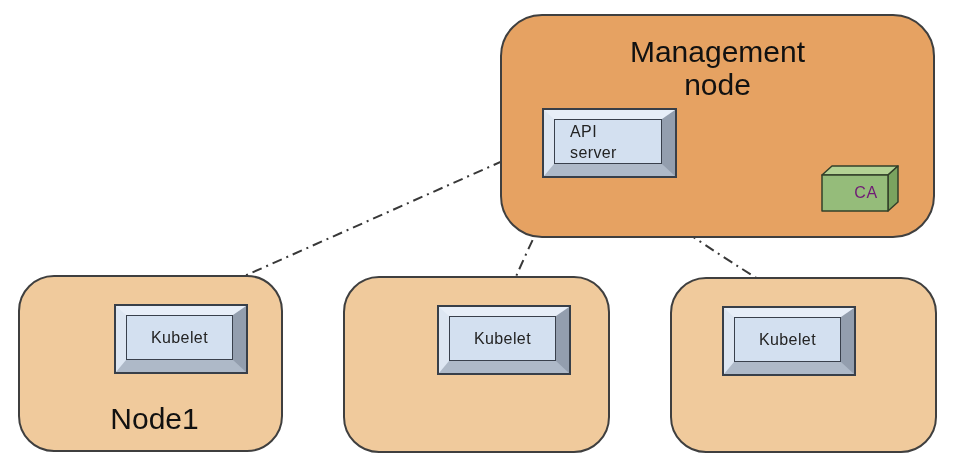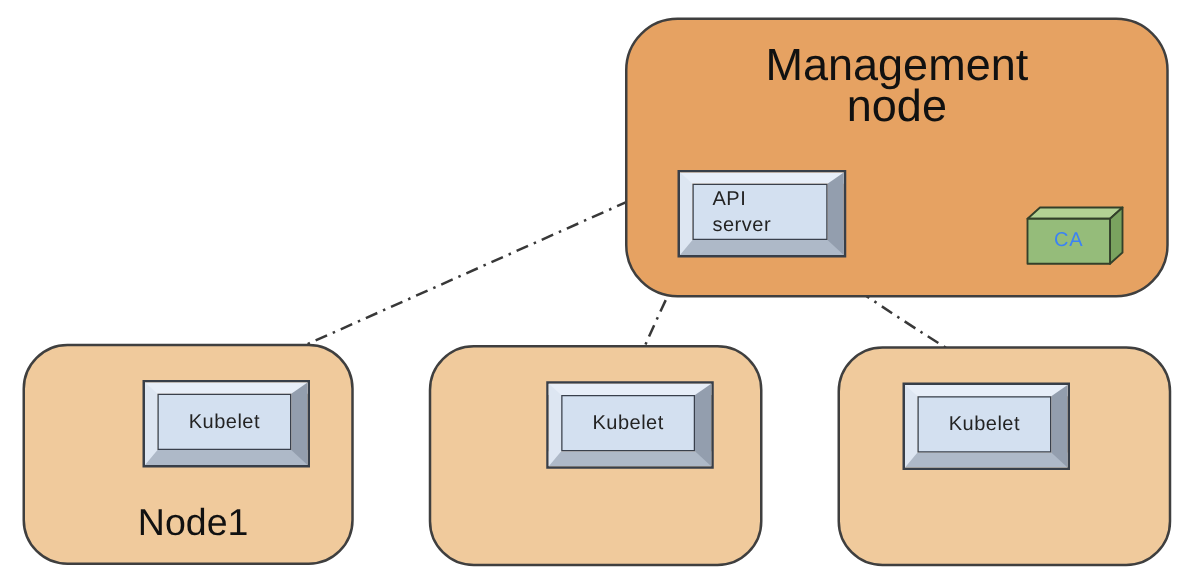--- a/index.html
+++ b/index.html
@@ -21,21 +21,21 @@
   }
   .mgmt {
     left: 500px; top: 14px; width: 435px; height: 224px;
     border-radius: 42px;
     background: var(--management-node-fill, #e6a262);
   }
   .mgmt-title {
     position: absolute;
     top: 19px; left: 0; width: 100%;
     text-align: center;
-    font-size: 36px;
+    font-size: 30px;
     line-height: 33px;
   }
   .mgmt-title span { display: inline-block; max-width: 230px; }
 
   .worker {
     border-radius: 36px;
     background: var(--worker-node-fill, #f0ca9c);
   }
   .node1 { left: 18px;  top: 275px; width: 265px; height: 177px; }
   .node2 { left: 343px; top: 276px; width: 267px; height: 177px; }
@@ -71,39 +71,39 @@
     align-items: center;
     justify-content: center;
     box-sizing: border-box;
   }
   .comp-label {
     font-size: 16px;
     line-height: 21px;
     letter-spacing: 0.4px;
     color: #232323;
   }
-  .api-box { left: 542px; top: 108px; width: 135px; height: 70px; margin-top: 28px; }
+  .api-box { left: 542px; top: 108px; width: 135px; height: 70px; }
   .api-box .face { justify-content: flex-start; padding-left: 15px; }
   .api-box .comp-label { max-width: 62px; }
   .kubelet-box { top: 27px; width: 134px; height: 70px; }
   .node1 .kubelet-box { left: 94px; }
   .node2 .kubelet-box { left: 92px; }
   .node3 .kubelet-box { left: 50px; }
 
   
   .ca-box { position: absolute; left: 820px; top: 161px; width: 80px; height: 52px; }
   .ca-box svg { position: absolute; inset: 0; }
   .ca-top   { fill: var(--ca-top, #b3d294);  stroke: #33402a; stroke-width: 1.5; stroke-linejoin: round; }
   .ca-side  { fill: var(--ca-side, #7aa35f); stroke: #33402a; stroke-width: 1.5; stroke-linejoin: round; }
   .ca-front { fill: var(--ca-front, #95bc7a); stroke: #33402a; stroke-width: 1.5; stroke-linejoin: round; }
   .ca-label {
     position: absolute;
-    left: 2px; top: 14px; width: 66px; height: 36px;
+    left: 13px; top: 14px; width: 66px; height: 36px;
     display: flex; align-items: center; justify-content: center;
-    font-size: 16px; letter-spacing: 0.6px; color: #3b82f6;
+    font-size: 16px; letter-spacing: 0.6px; color: #701a75;
   }
 
   
   .arrows { position: absolute; inset: 0; pointer-events: none; }
   .conn {
     fill: none;
     stroke: var(--arrow, #383838);
     stroke-width: 2;
     stroke-dasharray: 10 5 2 5;
   }

